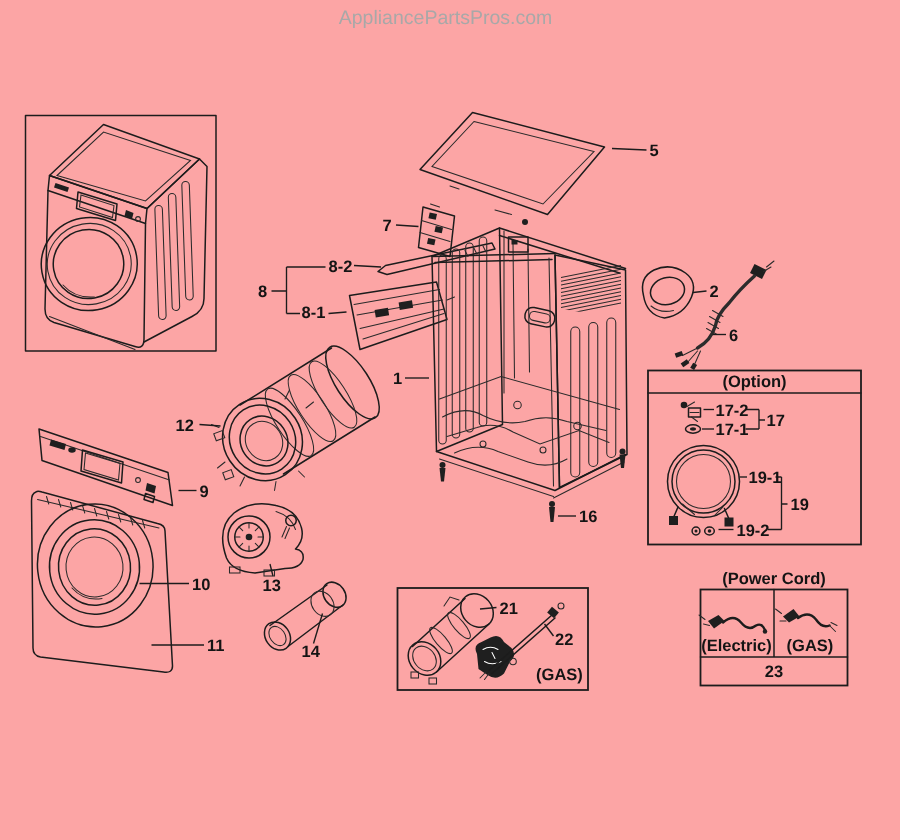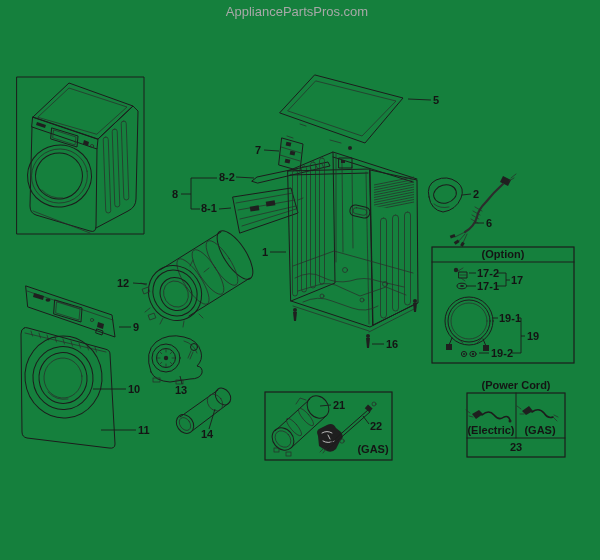--- a/index.html
+++ b/index.html
@@ -1,16 +1,16 @@
 <!DOCTYPE html>
 <html><head>
 <meta charset="utf-8">
 <style>
   html,body{margin:0;padding:0;background:#fff;}
-  .stage{position:relative;width:600px;height:560px;background:#15803d;overflow:hidden;
+  .stage{position:relative;width:600px;height:560px;background:#fca5a5;overflow:hidden;
          font-family:"Liberation Sans", sans-serif;}
   svg{position:absolute;left:0;top:0;}
   svg .ln{stroke:#1c1c1c;stroke-width:1;fill:none;stroke-linecap:round;stroke-linejoin:round;}
   svg .thin{stroke:#2a2a2a;stroke-width:.7;fill:none;stroke-linecap:round;}
   svg .dark{fill:#1f1f1f;stroke:none;}
   svg .ldr{stroke:#1c1c1c;stroke-width:.9;fill:none;}
   svg .box{stroke:#1c1c1c;stroke-width:1.2;fill:none;}
   svg text.callout{font:bold 11px "Liberation Sans", sans-serif;fill:#141414;}
   svg text.sect{font:bold 11px "Liberation Sans", sans-serif;fill:#141414;}
   svg text.watermark{font:13px "Liberation Sans", sans-serif;fill:#a8a8a8;}

